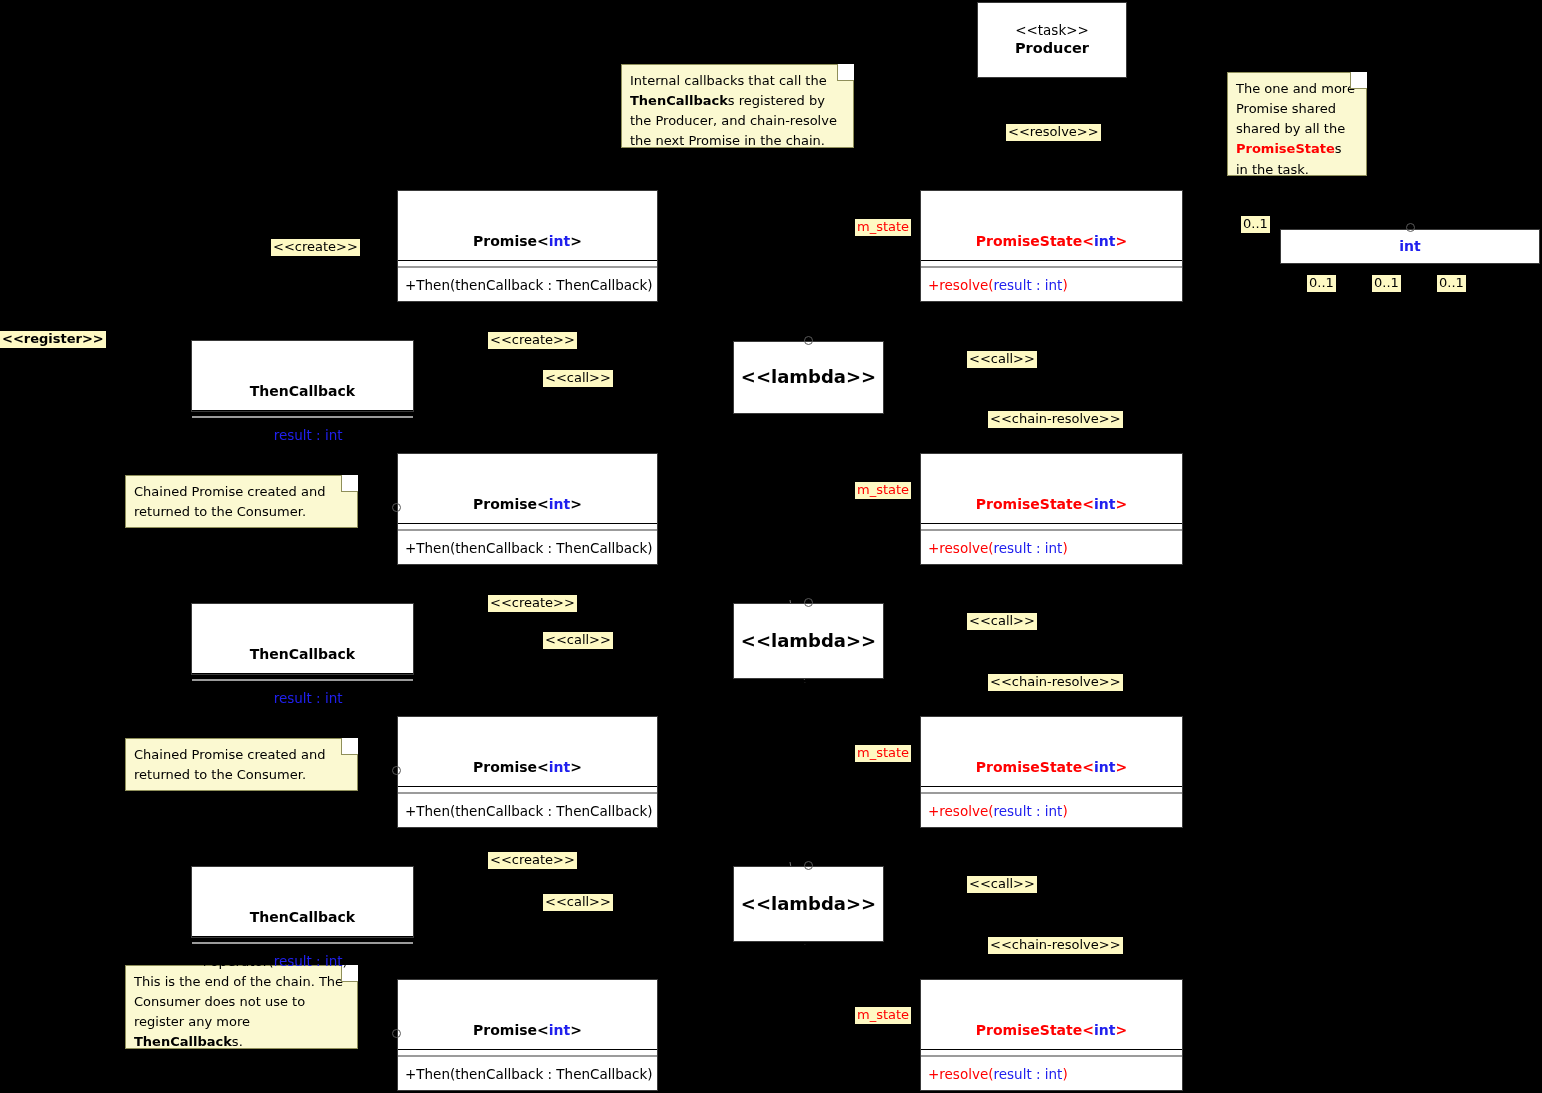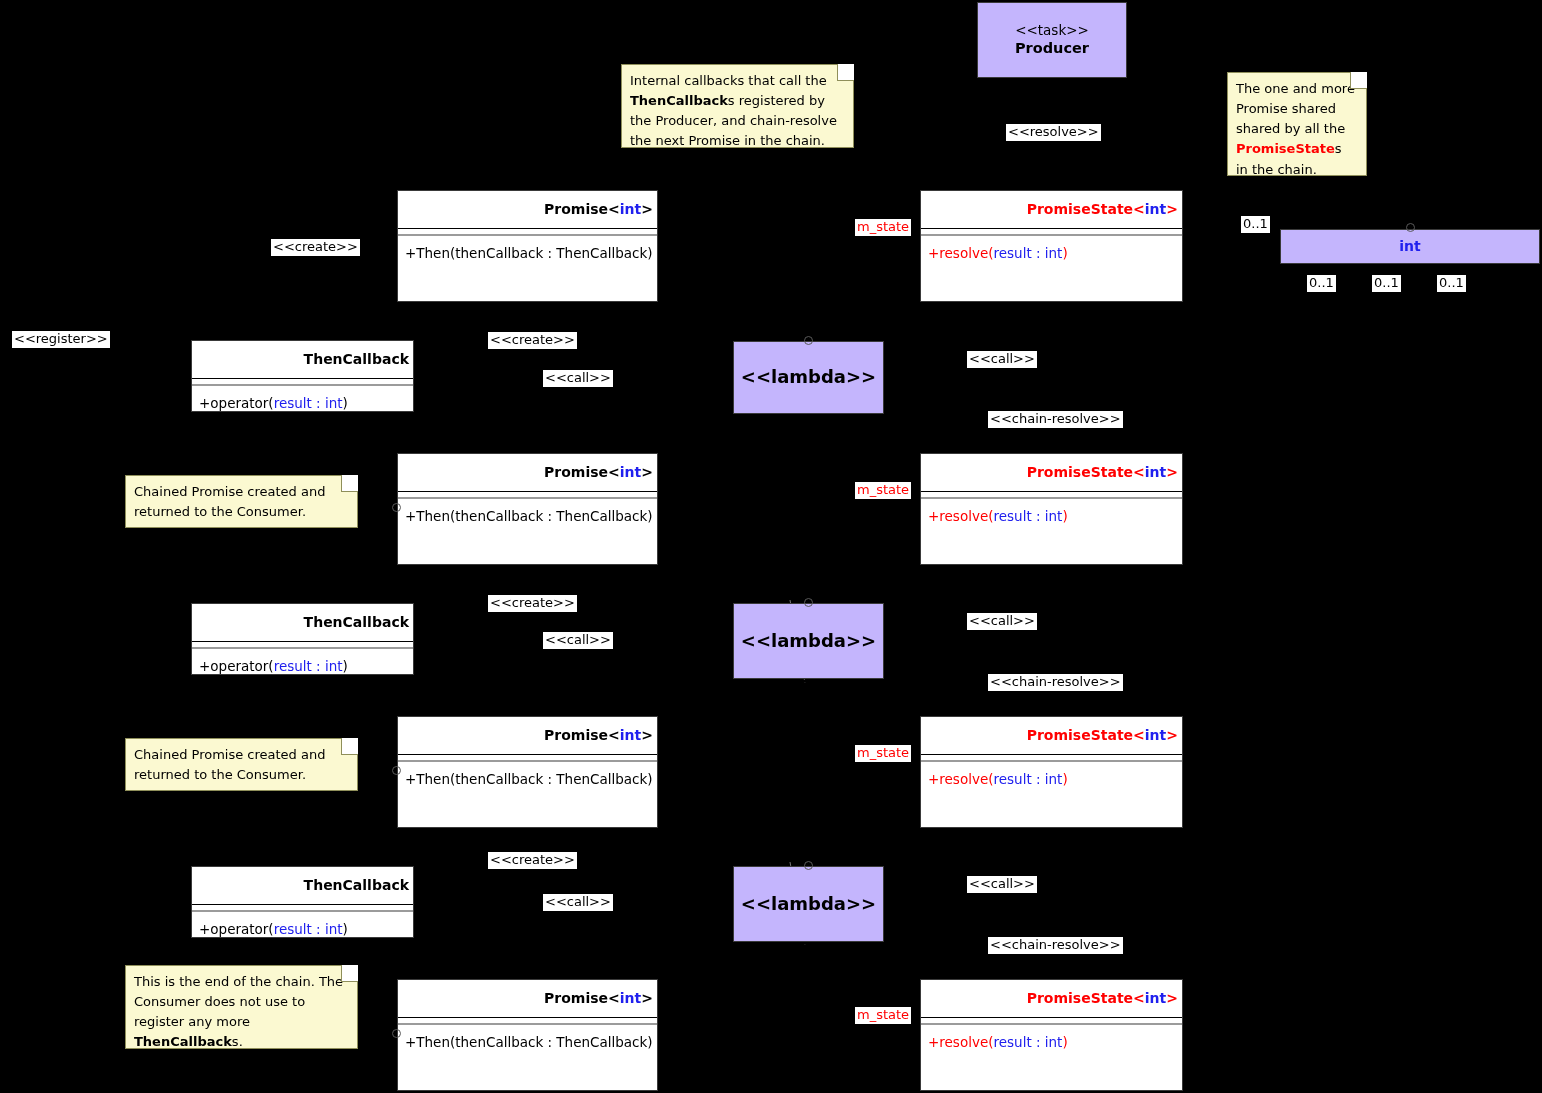--- a/index.html
+++ b/index.html
@@ -19,26 +19,27 @@
   }
 
   
   .uml-class {
     position: absolute;
     background: #ffffff;
     border: 1px solid #3a3a3a;
     box-sizing: border-box;
   }
   .uml-title {
-    text-align: right;
+    text-align: center;
     font-weight: bold;
     font-size: 14px;
     color: #000000;
     padding: 10px 4px 9px 4px;
     line-height: 1.25;
+    margin-top: 32px;
   }
   .uml-title.red { color: #ff0000; }
   .uml-sep {
     height: 1px;
     background: #000000;
   }
   .uml-sep2 {
     height: 2px;
     background: #9b9b9b;
     margin-top: 2px;
@@ -52,21 +53,21 @@
     padding: 9px 7px 8px 7px;
     line-height: 1.3;
     white-space: nowrap;
   }
   .uml-ops.red { color: #ff0000; }
   .tp { color: #2020ee; }
 
   
   .plain-box {
     position: absolute;
-    background: #c4b5fd;
+    background: #ffffff;
     border: 1px solid #3a3a3a;
     box-sizing: border-box;
     display: flex;
     flex-direction: column;
     align-items: center;
     justify-content: center;
     text-align: center;
     color: #000000;
     font-size: 13.5px;
     line-height: 1.35;
@@ -96,21 +97,21 @@
     background: #ffffff;
     border-left: 1px solid #8f8f5a;
     border-bottom: 1px solid #8f8f5a;
   }
   .note b { font-weight: bold; }
   .note .red { color: #ff0000; font-weight: bold; }
 
   
   .label {
     position: absolute;
-    background: #ffffff;
+    background: #fef9c3;
     color: #000000;
     font-size: 13px;
     line-height: 1.15;
     padding: 1px 2px;
     white-space: nowrap;
   }
   .label.red { color: #ff0000; }
   .label.mult { font-size: 13px; }
   .half-lolli {
     position: absolute;
@@ -175,21 +176,21 @@
     <span>Producer, and chain-resolve</span>
     <span>the next Promise in the chain.</span>
   </div>
 
   <div class="note" style="left:1227px; top:72px; width:140px; height:104px;">
     <span class="fold"></span>
     <span>The one and more</span>
     <span>Promise shared</span>
     <span>shared by all the</span>
     <span class="red">PromiseState</span><span>s in</span>
-    <span>the chain.</span>
+    <span>the task.</span>
   </div>
 
   <div class="note" style="left:125px; top:475px; width:233px; height:53px;">
     <span class="fold"></span>
     <span>Chained Promise created and</span>
     <span>returned to the Consumer.</span>
   </div>
 
   <div class="note" style="left:125px; top:738px; width:233px; height:53px;">
     <span class="fold"></span>
@@ -323,21 +324,21 @@
   </div>
 
   <div class="label" style="left:1006px; top:124px;">&lt;&lt;resolve&gt;&gt;</div>
   <div class="label" style="left:271px; top:239px;">&lt;&lt;create&gt;&gt;</div>
   <div class="label red" style="left:855px; top:219px;">m_state</div>
   <div class="label mult" style="left:1241px; top:216px;">0..1</div>
   <div class="label mult" style="left:1307px; top:275px;">0..1</div>
   <div class="label mult" style="left:1372px; top:275px;">0..1</div>
   <div class="label mult" style="left:1437px; top:275px;">0..1</div>
 
-  <div class="label" style="left:12px; top:331px;">&lt;&lt;register&gt;&gt;</div>
+  <div class="label" style="left:0; top:331px;font-weight:bold;">&lt;&lt;register&gt;&gt;</div>
   <div class="label" style="left:488px; top:332px;">&lt;&lt;create&gt;&gt;</div>
   <div class="label" style="left:543px; top:370px;">&lt;&lt;call&gt;&gt;</div>
   <div class="label" style="left:967px; top:351px;">&lt;&lt;call&gt;&gt;</div>
   <div class="label" style="left:988px; top:411px;">&lt;&lt;chain-resolve&gt;&gt;</div>
 
   <div class="label red" style="left:855px; top:482px;">m_state</div>
   <div class="label" style="left:488px; top:595px;">&lt;&lt;create&gt;&gt;</div>
   <div class="label" style="left:543px; top:632px;">&lt;&lt;call&gt;&gt;</div>
   <div class="label" style="left:967px; top:613px;">&lt;&lt;call&gt;&gt;</div>
   <div class="label" style="left:988px; top:674px;">&lt;&lt;chain-resolve&gt;&gt;</div>

